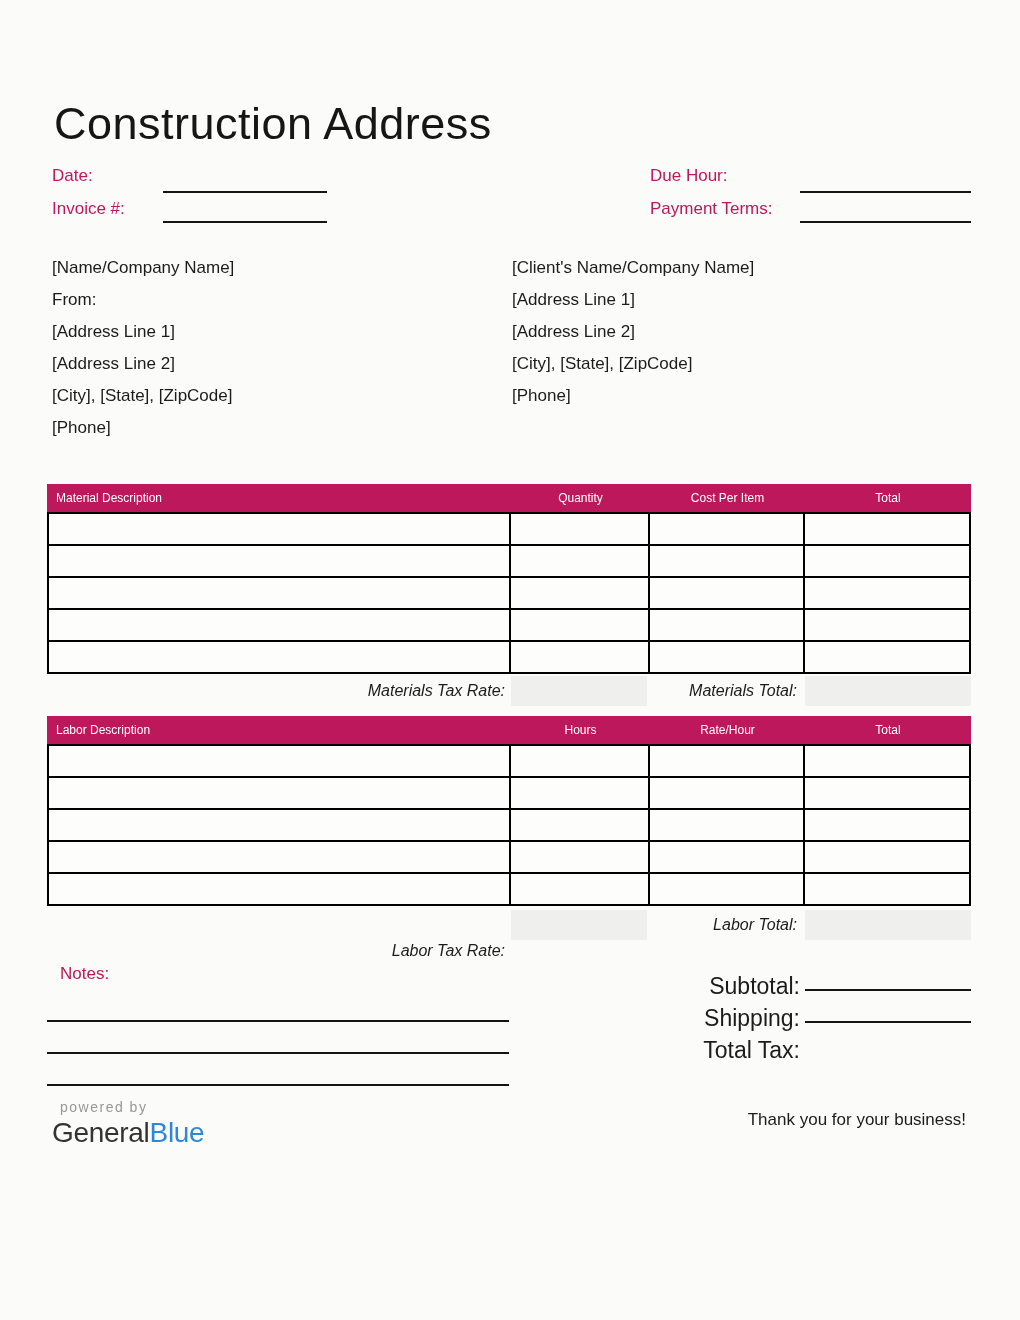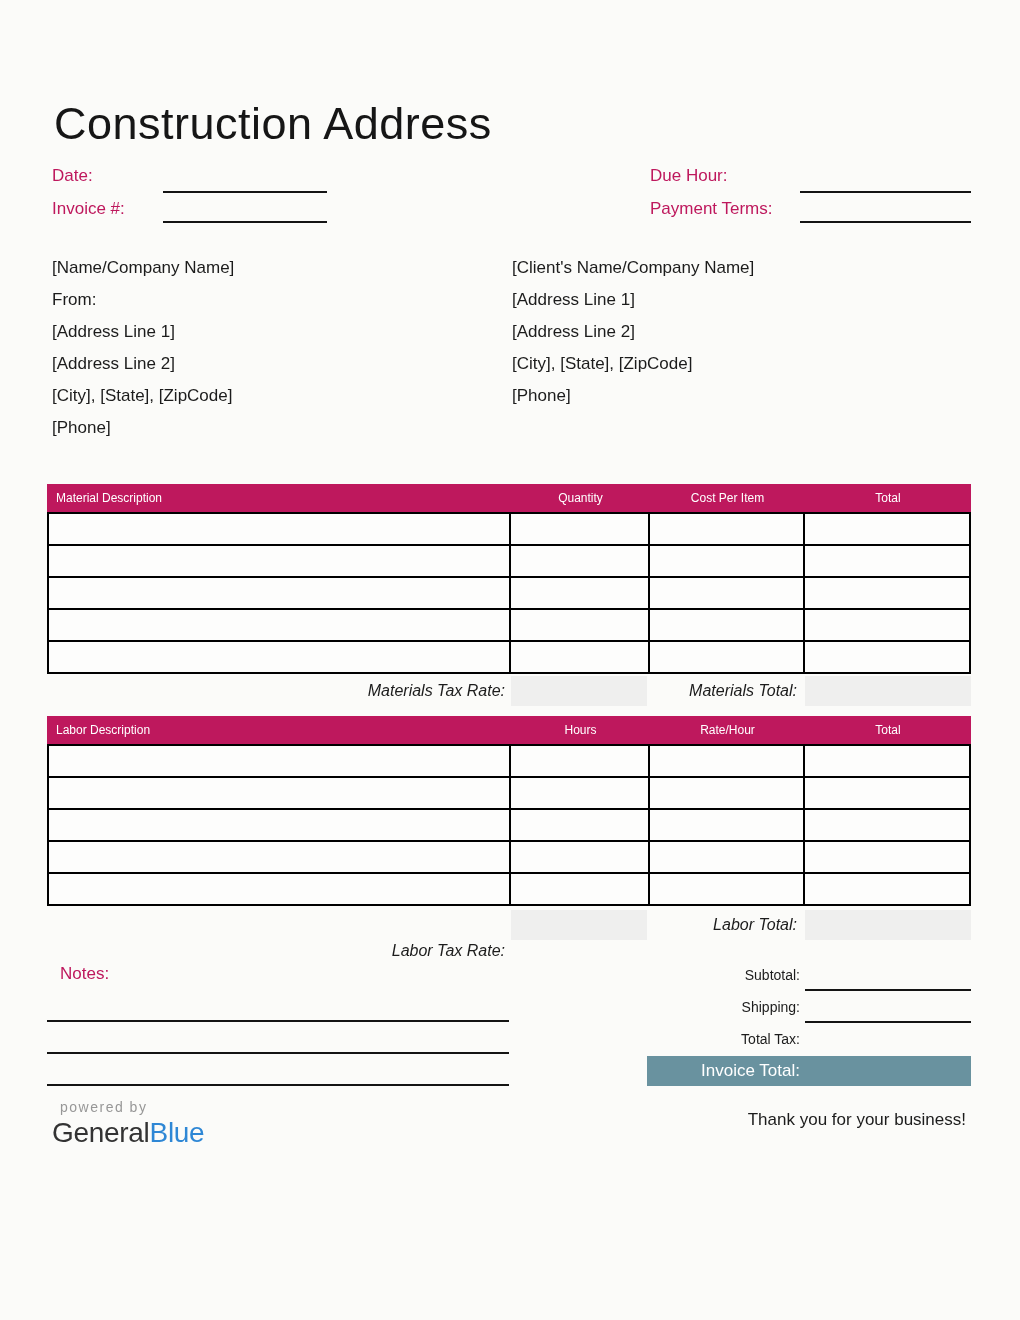--- a/index.html
+++ b/index.html
@@ -68,21 +68,21 @@
   .foot-label {
     font-style:italic;
     font-size:16px;
     line-height:30px;
     text-align:right;
     white-space:nowrap;
   }
   .foot-box { background:#efefee; width:136px; height:30px; }
   .foot-box.wide { width:166px; }
 
-  .sum-label { font-size:14px; line-height:24px; text-align:right; white-space:nowrap; }
+  .sum-label { font-size:23px; line-height:24px; text-align:right; white-space:nowrap;margin-top:11px; }
   .total-bar {
     left:647px; top:1056px;
     width:324px; height:30px;
     background:#69929f;
     color:#fff;
     font-size:17px;
     line-height:30px;
     box-sizing:border-box;
     text-align:right;
     padding-right:171px;
@@ -226,24 +226,20 @@
   <div class="abs fill-line" style="left:47px; top:1020px; width:462px;"></div>
   <div class="abs fill-line" style="left:47px; top:1052px; width:462px;"></div>
   <div class="abs fill-line" style="left:47px; top:1084px; width:462px;"></div>
 
   <div class="abs sum-label" style="left:560px; top:963px; width:240px;">Subtotal:</div>
   <div class="abs fill-line" style="left:805px; top:989px; width:166px;"></div>
   <div class="abs sum-label" style="left:560px; top:995px; width:240px;">Shipping:</div>
   <div class="abs fill-line" style="left:805px; top:1021px; width:166px;"></div>
   <div class="abs sum-label" style="left:560px; top:1027px; width:240px;">Total Tax:</div>
 
-  <div class="abs total-bar">
-    <span>Invoice Total:</span>
-    <span class="val"></span>
-  </div>
 
   <div class="abs powered-by">powered by</div>
   <div class="abs brand">
     <span class="general">General</span><span class="blue">Blue</span>
   </div>
   <div class="abs thank-you">Thank you for your business!</div>
 
 </div>
 
 </body></html>

